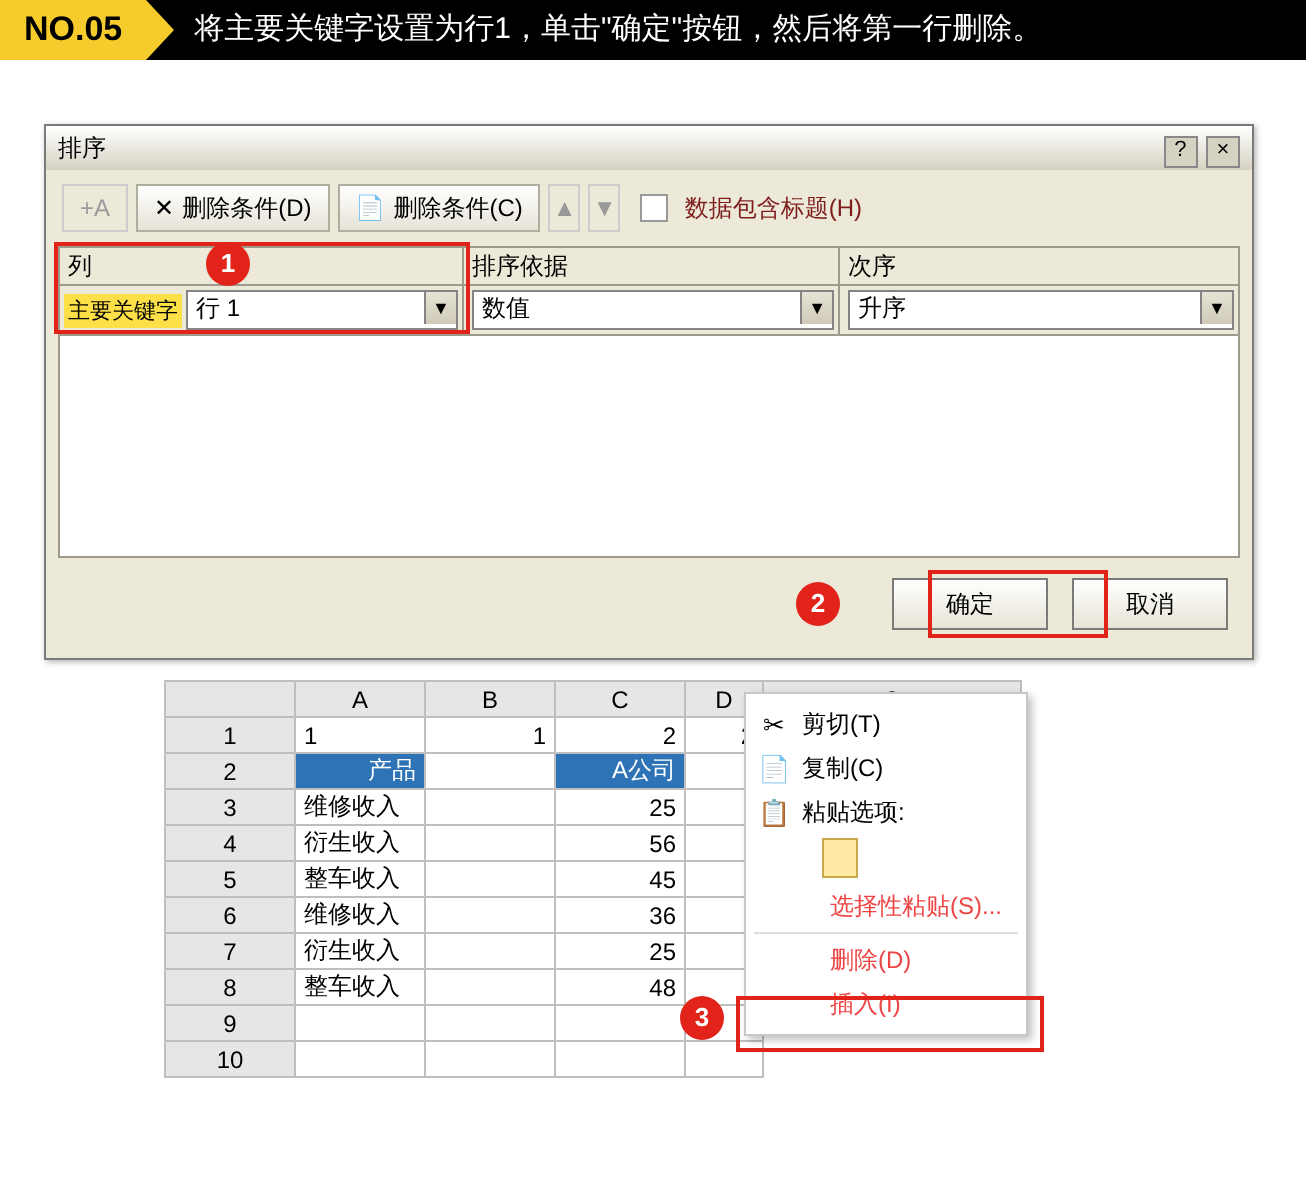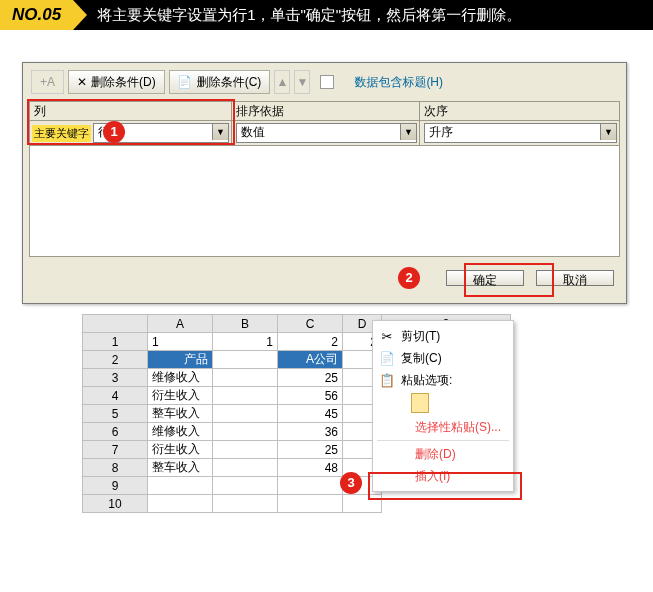--- a/index.html
+++ b/index.html
@@ -1,44 +1,44 @@
 <!DOCTYPE html>
 <html><head>
 <meta charset="utf-8">
 <style>
 body{margin:0;font-family:"Microsoft YaHei",Arial,sans-serif;font-size:12px;background:#fff;width:653px}
 .banner{background:#000;color:#fff;height:30px;line-height:30px;font-size:15px;display:flex;align-items:center}
-.banner-num{background:#f5cc2c;color:#000;font-weight:bold;font-style:italic;padding:0 12px;height:30px;line-height:30px;font-size:17px;position:relative}
+.banner-num{background:#f5cc2c;color:#000;font-weight:bold;padding:0 12px;height:30px;line-height:30px;font-size:17px;position:relative}
 .banner-num::after{content:"";position:absolute;right:-14px;top:0;border-top:15px solid transparent;border-bottom:15px solid transparent;border-left:14px solid #f5cc2c}
 .banner-text{margin-left:24px}
 .dialog{position:relative;margin:32px 0 0 22px;width:603px;border:1px solid #7a7a7a;background:#ece9d8;box-shadow:1px 1px 3px rgba(0,0,0,.3)}
 .titlebar{background:linear-gradient(#fff,#d6d2c2);height:22px;line-height:22px;padding:0 6px;display:flex;justify-content:space-between;align-items:center;font-size:12px}
 .titlebar-btns span{display:inline-block;width:15px;height:14px;border:1px solid #888;background:#d6d2c2;text-align:center;line-height:12px;font-size:11px;margin-left:1px}
 .toolbar{display:flex;align-items:center;height:30px;gap:4px;padding:4px 8px 2px}
 .tbtn{border:1px solid #b0aea0;background:linear-gradient(#fff,#e6e3d6);height:22px;padding:0 8px;display:inline-flex;align-items:center;gap:4px;font-size:12px}
 .tbtn.dis{color:#999;border-color:#ccc;background:#ece9d8}
-.chk{display:inline-flex;align-items:center;gap:20px;color:#0369a1;margin-left:6px}
+.chk{display:inline-flex;align-items:center;gap:8px;color:#7f1d1d;margin-left:6px}
 .chkbox{width:12px;height:12px;border:1px solid #999;background:#fff}
 .headers{display:flex;margin:2px 6px 0}
 .hcol{border:1px solid #9c9a8c;background:#ece9d8;height:18px;line-height:18px;padding-left:4px;font-size:12px}
 .hc1{width:199px;border-right:none}
 .hc2{width:185px;border-right:none}
 .hc3{width:197px}
 .selectrow{display:flex;margin:0 6px;align-items:stretch;position:relative}
 .cellwrap{border:1px solid #9c9a8c;border-top:none;display:flex;align-items:center;padding:2px}
 .cw1{width:199px}
 .cw2{width:185px;border-left:none}
 .cw3{width:197px;border-left:none}
 .lbl{background:#fde047;font-size:11px;padding:1px 2px;white-space:nowrap}
 .sel{border:1px solid #848484;background:#fff;height:18px;display:flex;align-items:flex-start;justify-content:space-between;flex:1;margin-left:2px;font-size:12px}
 .sel span{padding:0 4px}
 .arrow{width:15px;height:16px;border-left:1px solid #848484;background:linear-gradient(#e6e3d6,#cfcab8);text-align:center;font-size:9px;line-height:16px}
 .white{background:#fff;margin:0 6px;height:110px;border:1px solid #9c9a8c;border-top:none}
 .btnrow{display:flex;justify-content:flex-end;gap:12px;padding:10px 12px 14px;align-items:center;position:relative}
-.okbtn,.cancelbtn{width:78px;height:16px;border:1px solid #7a7a7a;background:linear-gradient(#fff,#e6e3d6);font-size:12px}
+.okbtn,.cancelbtn{width:78px;height:26px;border:1px solid #7a7a7a;background:linear-gradient(#fff,#e6e3d6);font-size:12px}
 .red1{position:absolute;border:2px solid #e2231a;pointer-events:none}
 .c1{position:absolute;width:22px;height:22px;border-radius:50%;background:#e2231a;color:#fff;text-align:center;line-height:22px;font-weight:bold;font-size:13px}
 .sheet{margin:10px 0 0 82px;position:relative;font-size:12px}
 .grid{border-collapse:collapse}
 .grid th,.grid td{border:1px solid #bfbfbf;height:17px;padding:0 4px;font-weight:normal;font-size:12px;text-align:right;min-width:56px}
 .grid th{background:#e6e6e6;text-align:center}
 .grid td.tl{text-align:left}
 .rowh{width:18px;text-align:center;background:#e6e6e6}
 .blue{background:#2d73b6;color:#fff;text-align:left}
 .ctx{position:absolute;left:290px;top:6px;width:140px;background:#fff;border:1px solid #c8c8c8;box-shadow:2px 2px 4px rgba(0,0,0,.25);padding:4px 0;font-size:12px}
@@ -50,20 +50,27 @@
 </style>
 </head>
 <body>
 
 <div class="banner">
   <div class="banner-num">NO.05</div>
   <div class="banner-text">将主要关键字设置为行1，单击"确定"按钮，然后将第一行删除。</div>
 </div>
 
 <div class="dialog">
+  <div class="titlebar">
+    <span>排序</span>
+    <div class="titlebar-btns">
+      <span>?</span>
+      <span>×</span>
+    </div>
+  </div>
 
   <div class="toolbar">
     <div class="tbtn dis">
         <span>+A</span>
       </div>
     <div class="tbtn">✕ <span>删除条件(D)</span></div>
     <div class="tbtn">📄 <span>删除条件(C)</span></div>
     <div class="tbtn dis" style="width:14px;padding:0;justify-content:center">▲</div>
     <div class="tbtn dis" style="width:14px;padding:0;justify-content:center">▼</div>
     <div class="chk">

